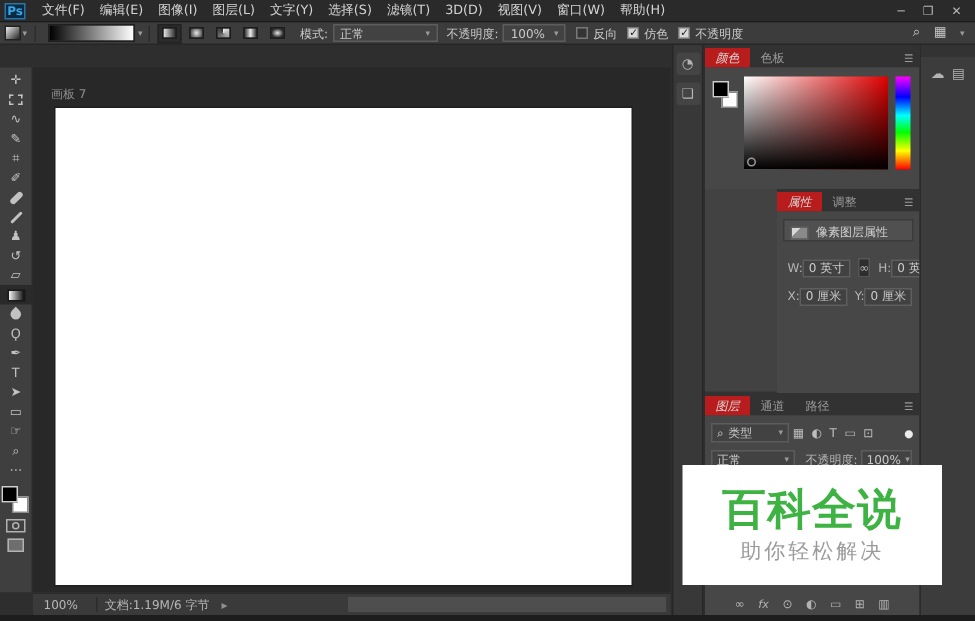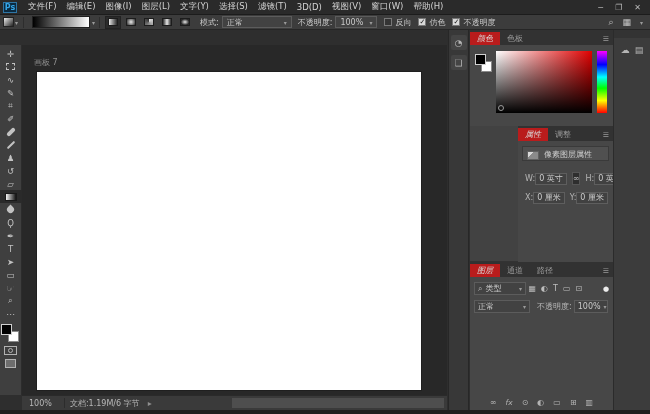--- a/index.html
+++ b/index.html
@@ -350,14 +350,18 @@
   </div>
 
   <div class="dockC">
     <div class="dockC-head"></div>
     <div class="dockC-icons">
       <span>☁</span>
       <span>▤</span>
     </div>
   </div>
 
+  <div class="watermark">
+    <div class="wm-title">百科全说</div>
+    <div class="wm-sub">助你轻松解决</div>
+  </div>
 
 </div>
 
 </body></html>

